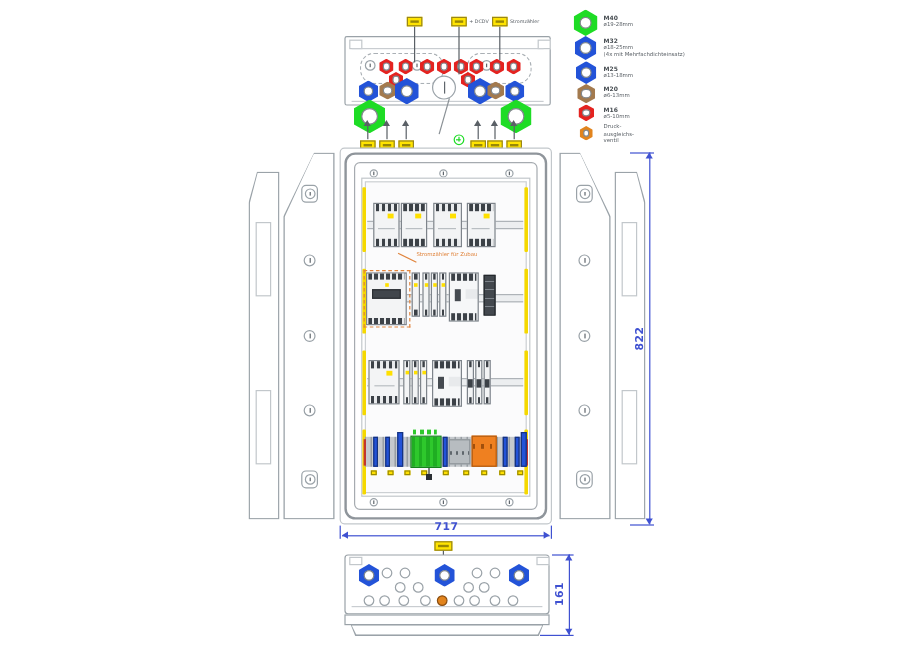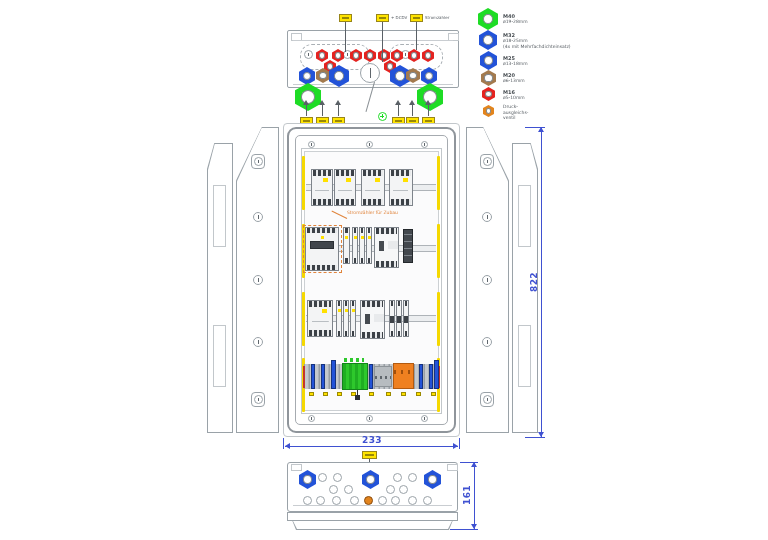--- a/index.html
+++ b/index.html
@@ -285,21 +285,21 @@
     <div class="a arrU" style="left:538px;top:127px"></div>
     <div class="a arrD" style="left:538px;top:432px"></div>
     <div class="a dim vtext" style="left:529px;top:268px;width:11px;height:28px">822</div>
   </div>
   <div class="a grp">
     <div class="a dln" style="left:283px;top:438px;width:1px;height:11px"></div>
     <div class="a dln" style="left:459px;top:438px;width:1px;height:11px"></div>
     <div class="a dln" style="left:285px;top:446px;width:173px;height:1px"></div>
     <div class="a arrL" style="left:285px;top:443px"></div>
     <div class="a arrR" style="left:453px;top:443px"></div>
-    <div class="a dim" style="left:352px;top:435px;width:40px">233</div>
+    <div class="a dim" style="left:352px;top:435px;width:40px">717</div>
   </div>
   <div class="a grp">
     <div class="a dln" style="left:460px;top:462px;width:18px;height:1px"></div>
     <div class="a dln" style="left:450px;top:529px;width:28px;height:1px"></div>
     <div class="a dln" style="left:474px;top:462px;width:1px;height:67px"></div>
     <div class="a arrU" style="left:471px;top:462px"></div>
     <div class="a arrD" style="left:471px;top:524px"></div>
     <div class="a dim vtext" style="left:462px;top:481px;width:11px;height:28px">161</div>
   </div>
 

